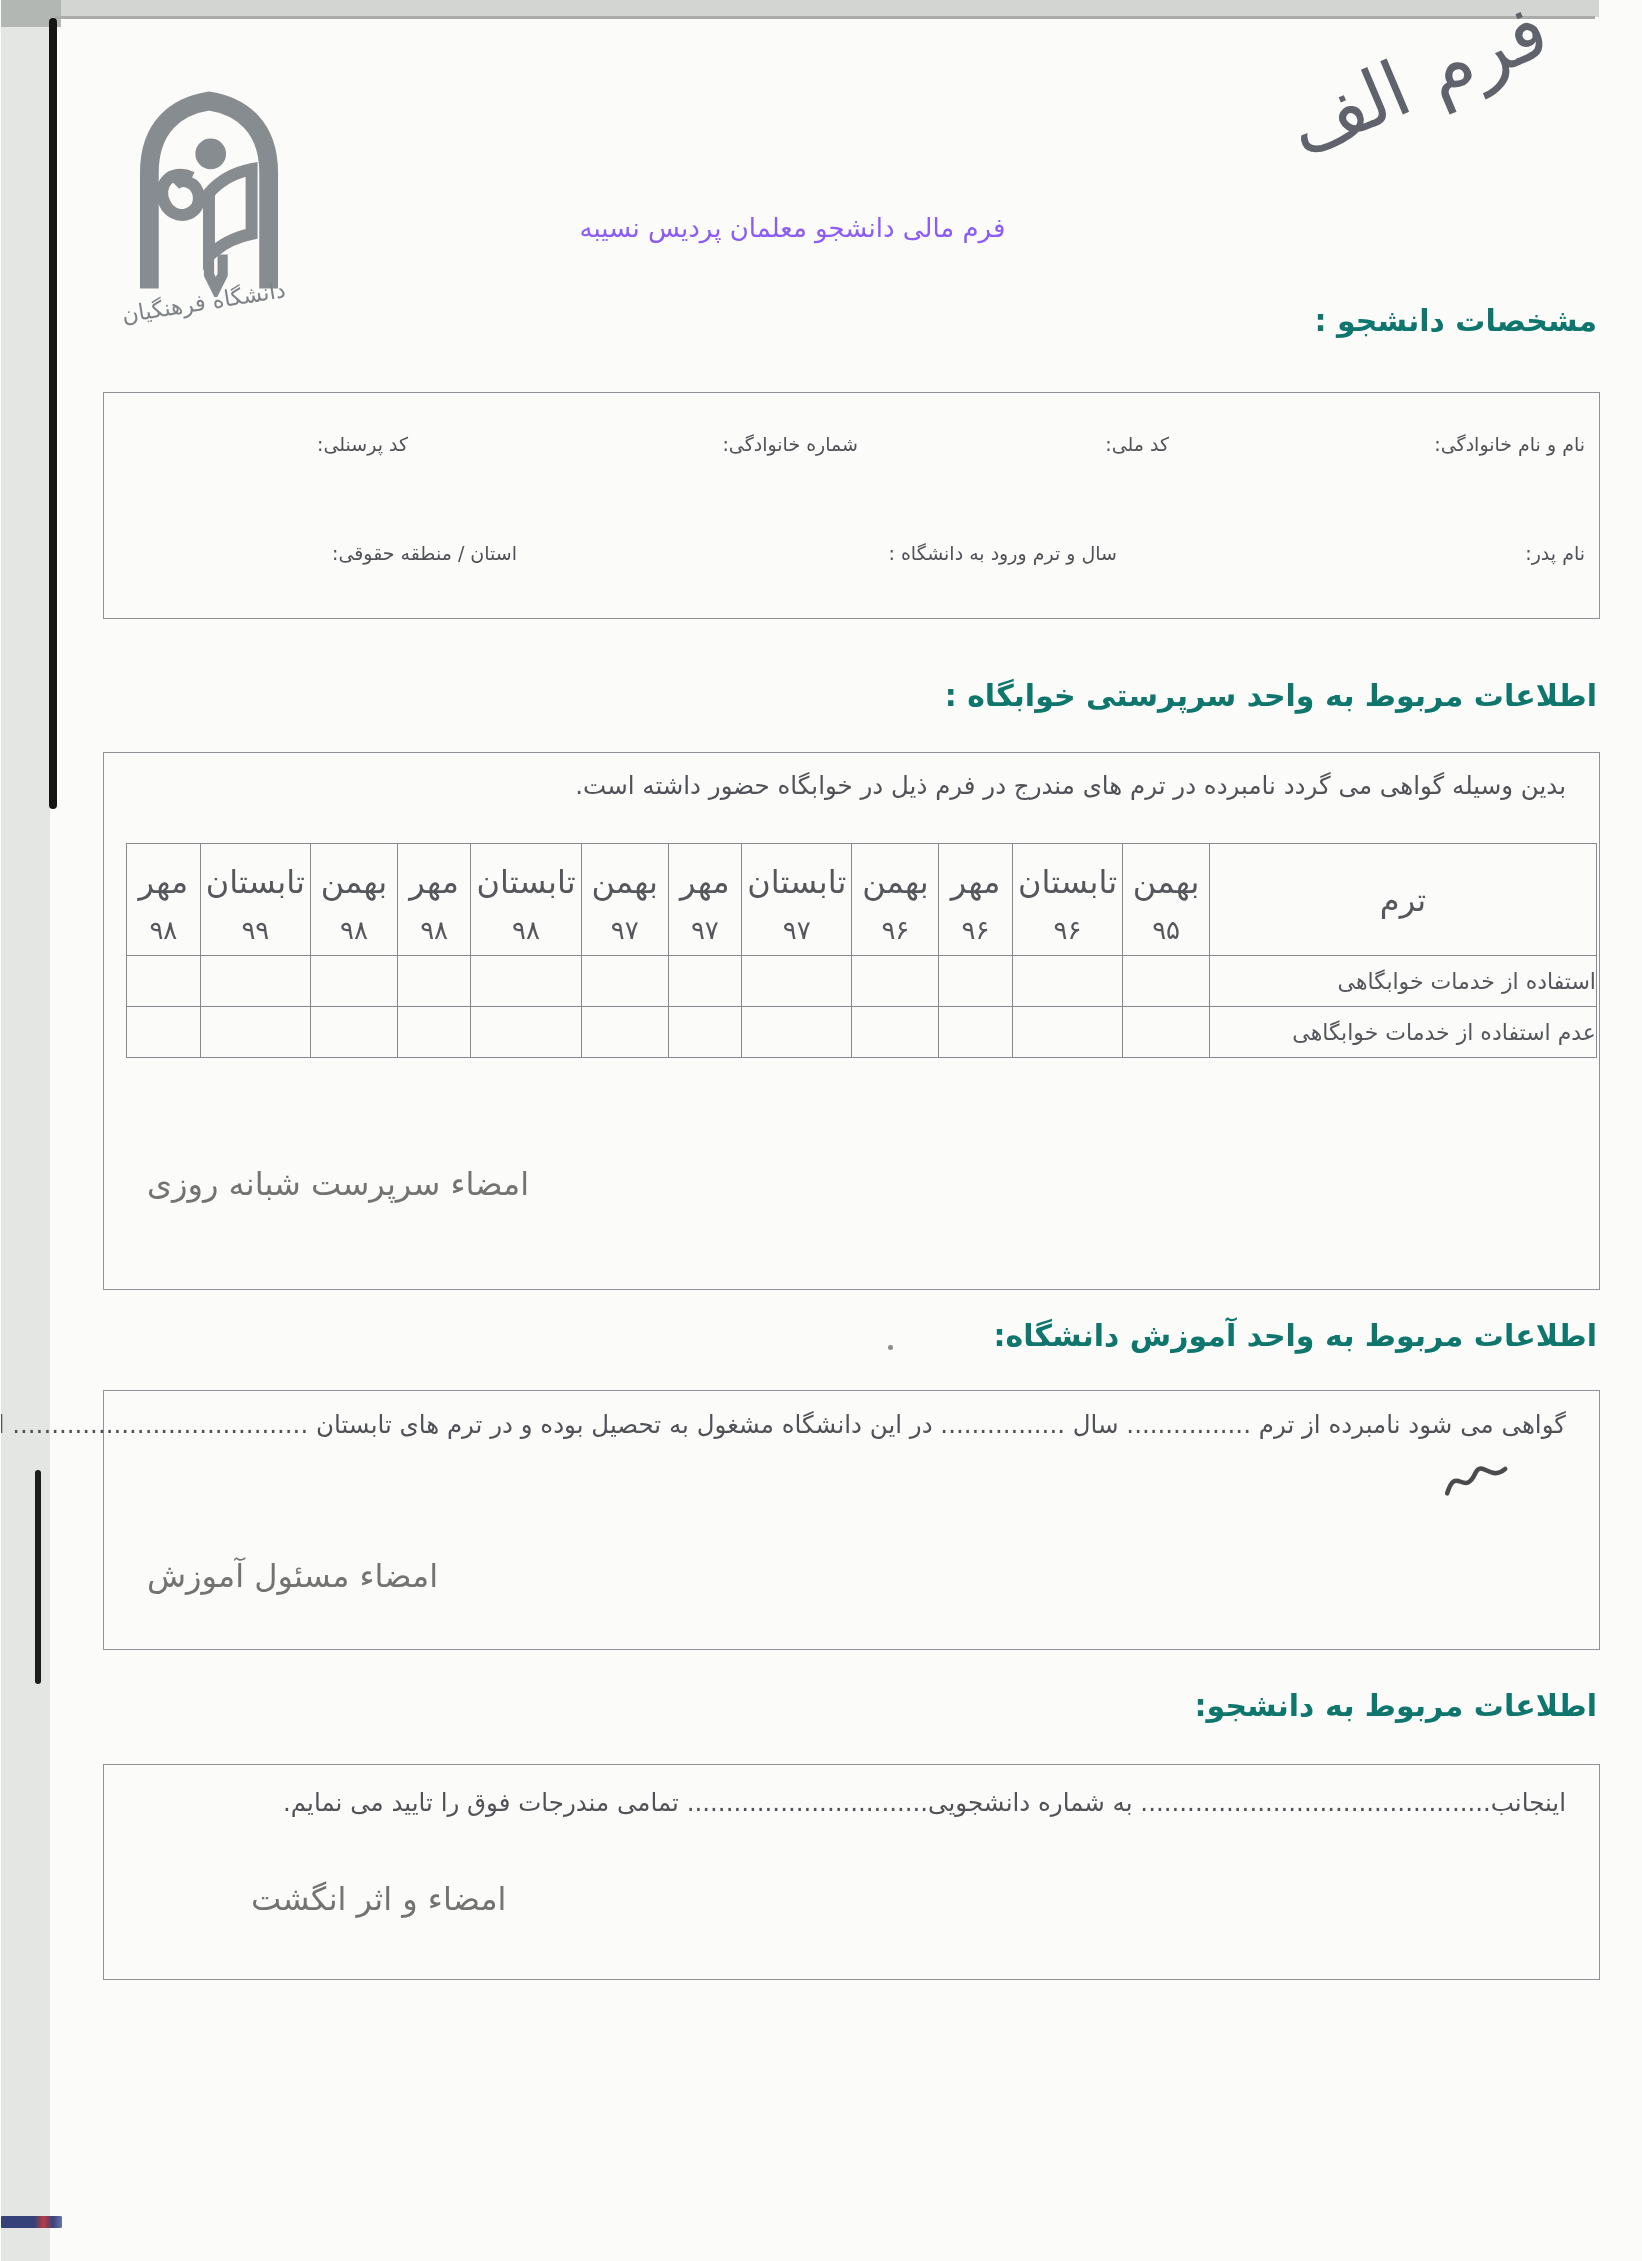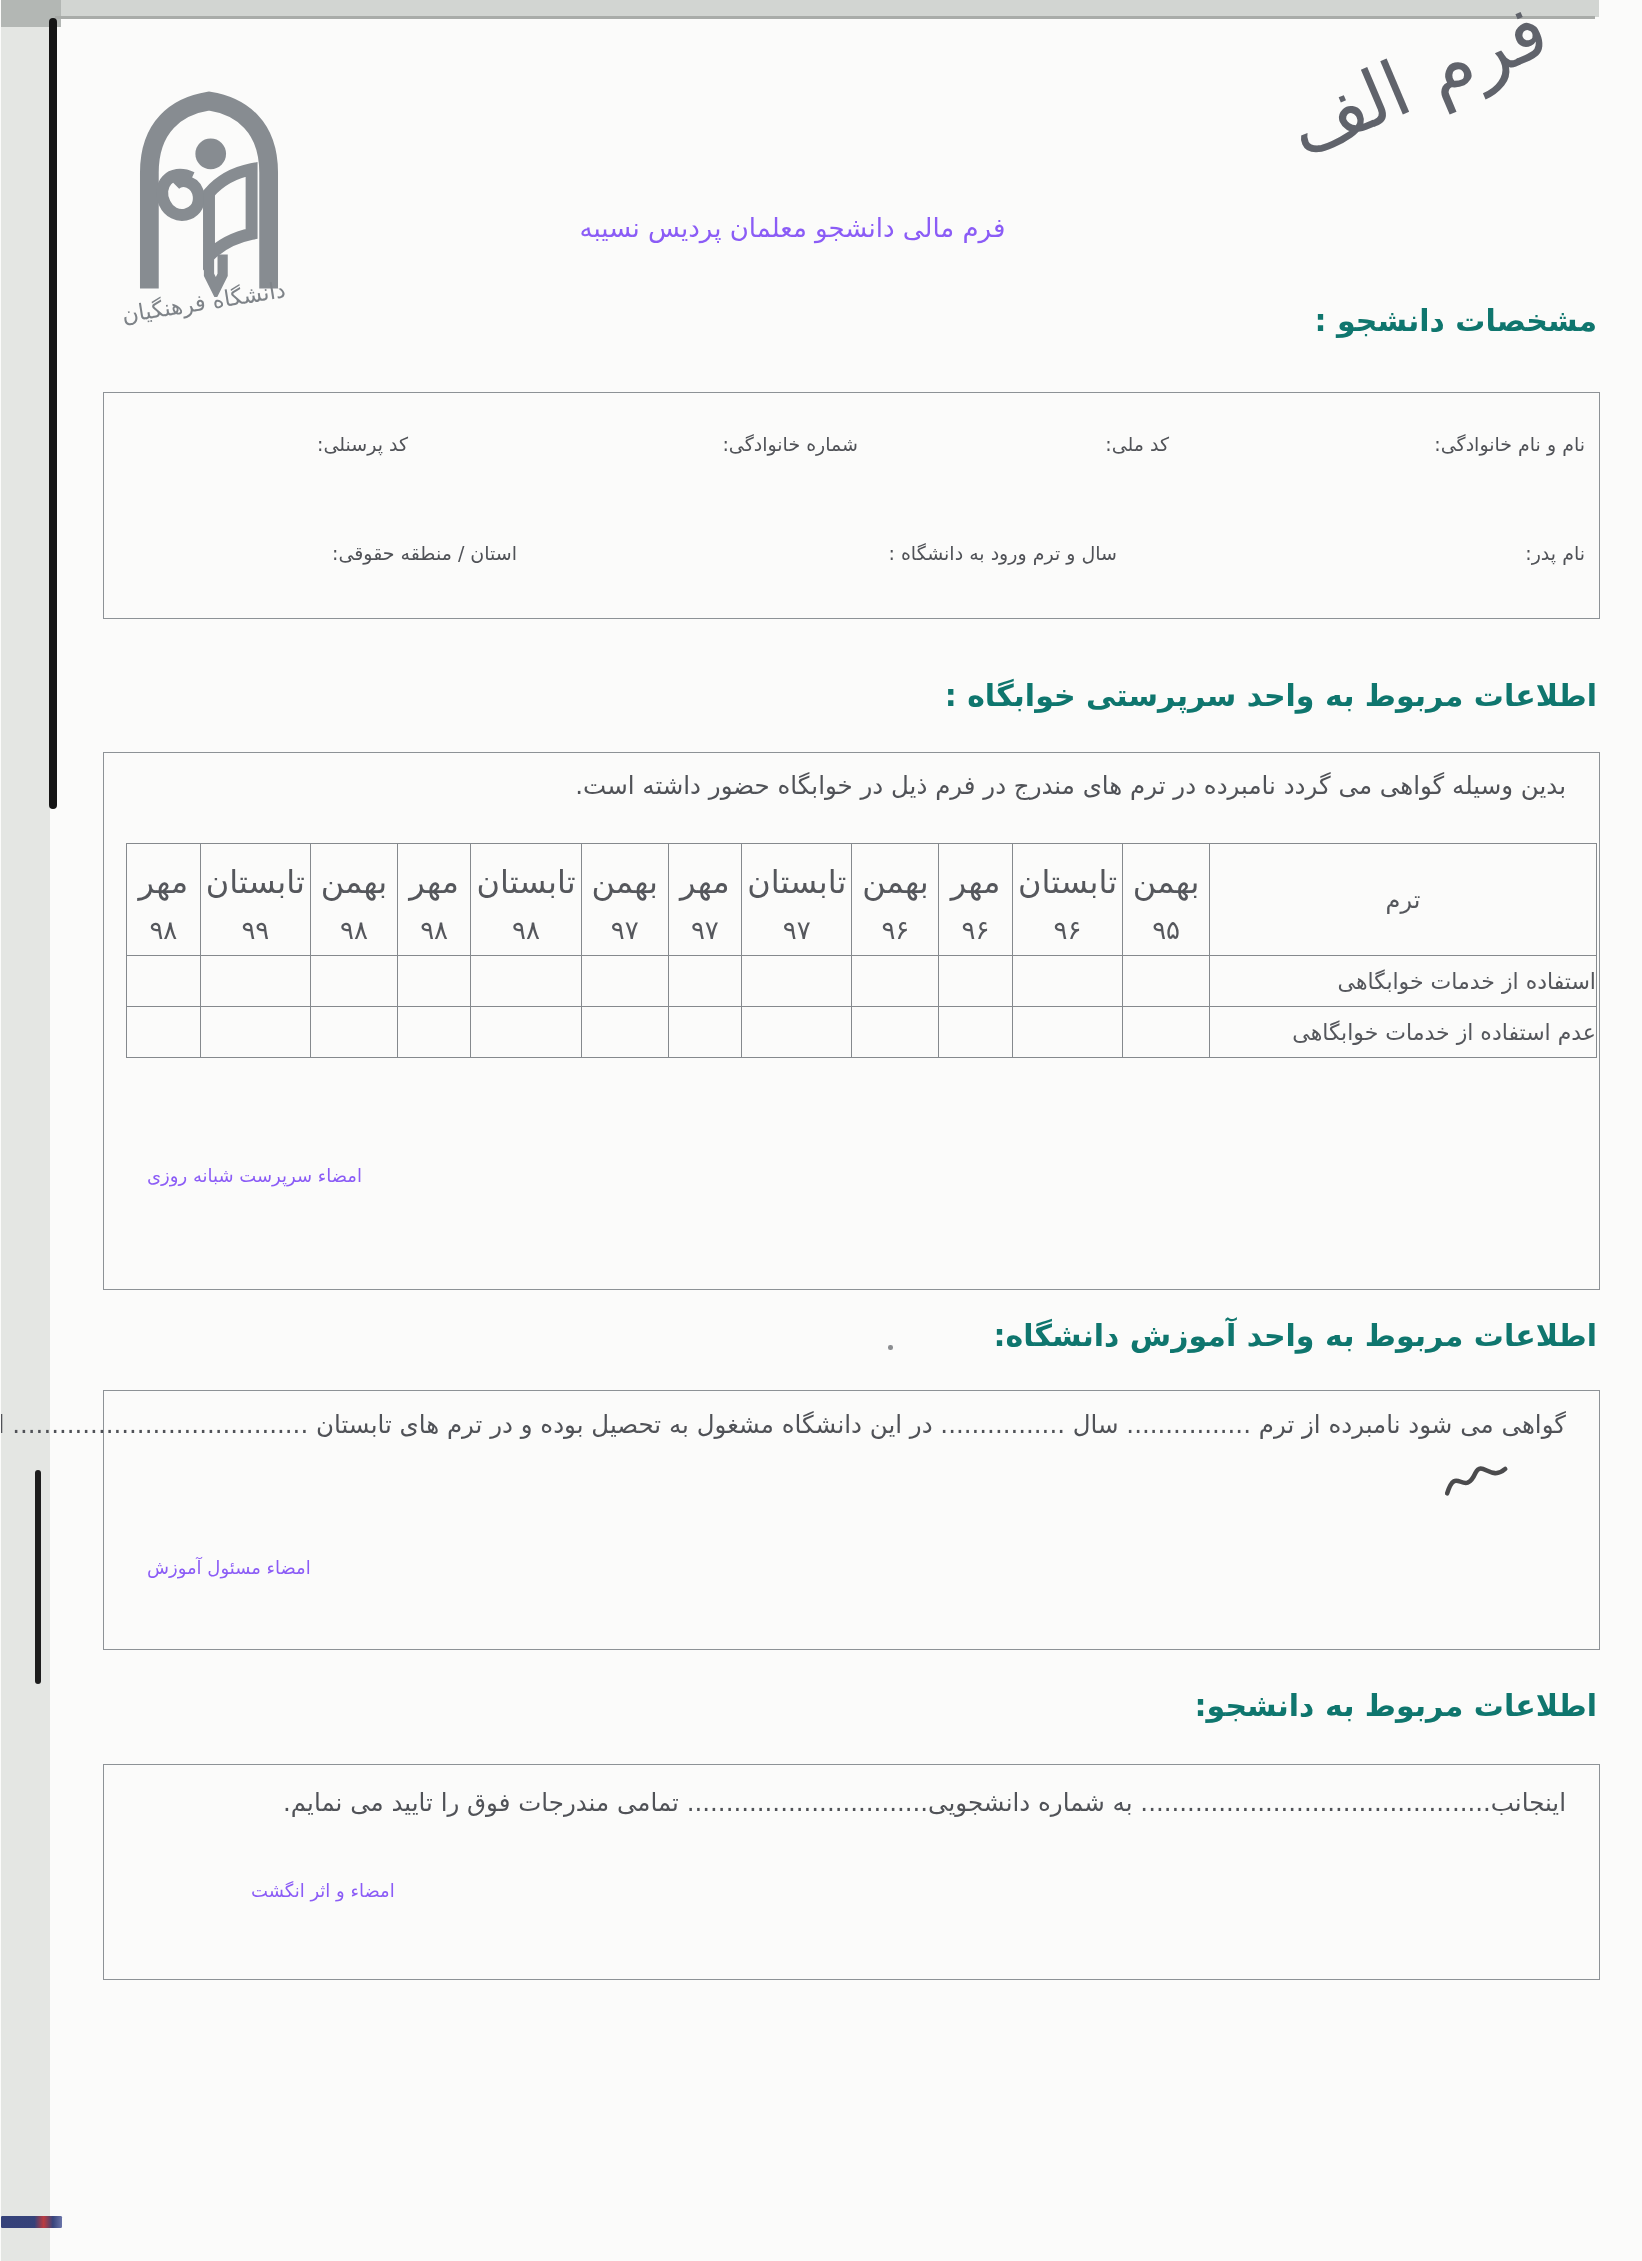--- a/index.html
+++ b/index.html
@@ -38,33 +38,33 @@
   .h-stud2{top:1688px;}
   
   .formbox{border:1.9px solid #8d9296;background:transparent;}
   .box1{left:103px;top:392px;width:1495px;height:225px;}
   .box2{left:103px;top:752px;width:1495px;height:536px;}
   .box3{left:103px;top:1390px;width:1495px;height:258px;}
   .box4{left:103px;top:1764px;width:1495px;height:214px;}
   .field-label{position:absolute;font-size:19px;color:#505257;white-space:nowrap;}
   .r1{top:40px;} .r2{top:149px;}
   .body-line{position:absolute;font-size:24.5px;color:#505257;white-space:nowrap;}
-  .signature{position:absolute;font-size:18px;color:#8b5cf6;white-space:nowrap;}
+  .signature{position:absolute;font-size:32px;color:#737373;white-space:nowrap;}
   
   .dorm-table{position:absolute;left:22px;top:90px;width:1471px;border-collapse:collapse;table-layout:fixed;}
   .dorm-table td,.dorm-table th{border:1.3px solid #85898d;padding:0;color:#55575c;font-weight:400;vertical-align:middle;}
   .dorm-table thead th{height:111px;}
   .dorm-table tbody td{height:50px;}
   .c-term{width:26.3%;}
   .c-bahman{width:5.9%;}
   .c-tabestan{width:7.5%;}
   .c-mehr{width:5.0%;}
   .th-season{font-size:32px;margin-top:9px;text-align:center;}
   .th-year{font-size:26px;margin-top:14px;text-align:center;}
-  .term-head{font-size:24px;text-align:center;vertical-align:top;padding-top:22px;}
+  .term-head{font-size:32px;text-align:center;vertical-align:top;padding-top:22px;}
   .term-label{font-size:22px;text-align:right;padding-right:9px;}
   
   .scribble{left:1442px;top:1456px;width:71px;height:49px;}
 </style>
 </head>
 <body>
 
 <div class="abs artifact-left-strip"></div>
 <div class="abs artifact-top-strip"></div>
 <div class="abs artifact-topleft"></div>

